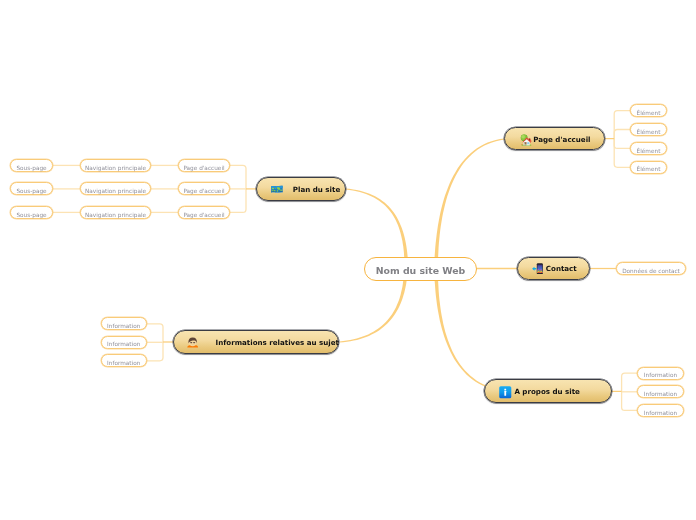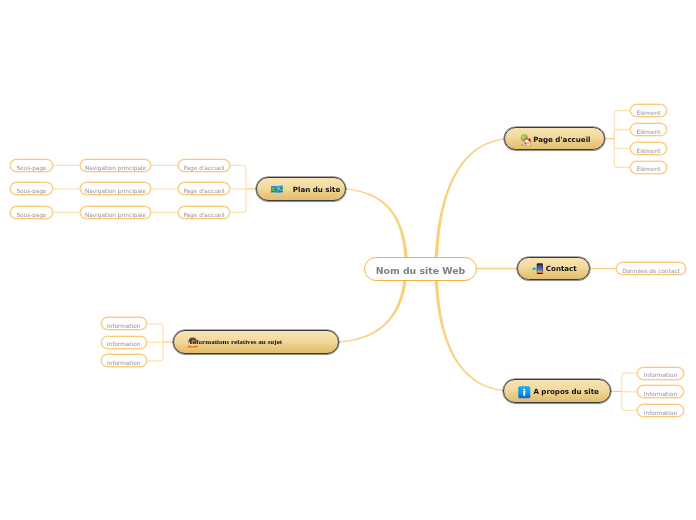--- a/index.html
+++ b/index.html
@@ -194,23 +194,23 @@
     <span class="icowrap" style="left:13.50px;top:6.20px;"><svg width="11.40" height="10.80" viewBox="0 2 36 32">
         <path d="M0.8 34 C0.8 28.6 8 25.6 18 25.6 C28 25.6 35.2 28.6 35.2 34 Z" fill="#FB7A06"></path>
         <ellipse cx="7.2" cy="18.4" rx="3.0" ry="3.9" fill="#D9B88C"></ellipse>
         <ellipse cx="28.8" cy="18.4" rx="3.0" ry="3.9" fill="#D9B88C"></ellipse>
         <path d="M18 4 C26.2 4 30.4 9.4 30.4 17.2 C30.4 25 25.2 30.2 18 30.2 C10.8 30.2 5.6 25 5.6 17.2 C5.6 9.4 9.8 4 18 4 Z" fill="#F3D79E"></path>
         <path d="M18 2.8 C27.5 2.8 31.4 8.8 31.4 16.6 C31.4 18.4 31.0 20 31.0 20 C30.2 14.2 27.0 12.2 23.4 11.8 C19.4 11.4 12.4 12.8 9.6 15.4 C7.2 17.6 5.2 20 4.9 20 C4.9 20 4.6 18 4.6 16.6 C4.6 8.8 8.5 2.8 18 2.8 Z" fill="#5E4536"></path>
         <path d="M10.6 17.6 C12.8 16.8 15.4 16.9 16.4 17.8 C16.9 18.3 16.7 19.6 16.0 20.1 C14.6 21.1 11.4 20.8 10.4 19.6 C9.9 19 10.0 17.9 10.6 17.6 Z" fill="#6A5243"></path>
         <path d="M25.4 17.6 C23.2 16.8 20.6 16.9 19.6 17.8 C19.1 18.3 19.3 19.6 20.0 20.1 C21.4 21.1 24.6 20.8 25.6 19.6 C26.1 19 26.0 17.9 25.4 17.6 Z" fill="#6A5243"></path>
         <path d="M15 24 C16.2 25.2 19.8 25.2 21 24" stroke="#D8B486" stroke-width="0.9" fill="none"></path>
       </svg></span>
-    <span class="mlbl" style="left:16px;font-family:Liberation Serif, serif;">Informations relatives au sujet</span>
-  </div>
-  <div class="node main" style="left:503.00px;top:379.00px;width:108.00px;height:24.00px;">
+    <span class="mlbl" style="left:42px;">Informations relatives au sujet</span>
+  </div>
+  <div class="node main" style="left:484px;top:379.00px;width:128px;height:24.00px;">
     <span class="icowrap" style="left:14.10px;top:6.10px;"><svg width="12.50" height="12.50" viewBox="0 0 36 36">
         <linearGradient id="infg" x1="0" y1="0" x2="0" y2="1">
           <stop offset="0" stop-color="#1BACF2"></stop>
           <stop offset="0.5" stop-color="#109BEA"></stop>
           <stop offset="1" stop-color="#0B63D4"></stop>
         </linearGradient>
         <rect x="0.6" y="0.6" width="34.8" height="34.8" rx="4.6" fill="url(#infg)"></rect>
         <rect x="15.4" y="7.6" width="5.2" height="5" rx="0.7" fill="#FFFFFF"></rect>
         <rect x="15.4" y="14.6" width="5.2" height="13.8" rx="0.7" fill="#FFFFFF"></rect>
       </svg></span>

